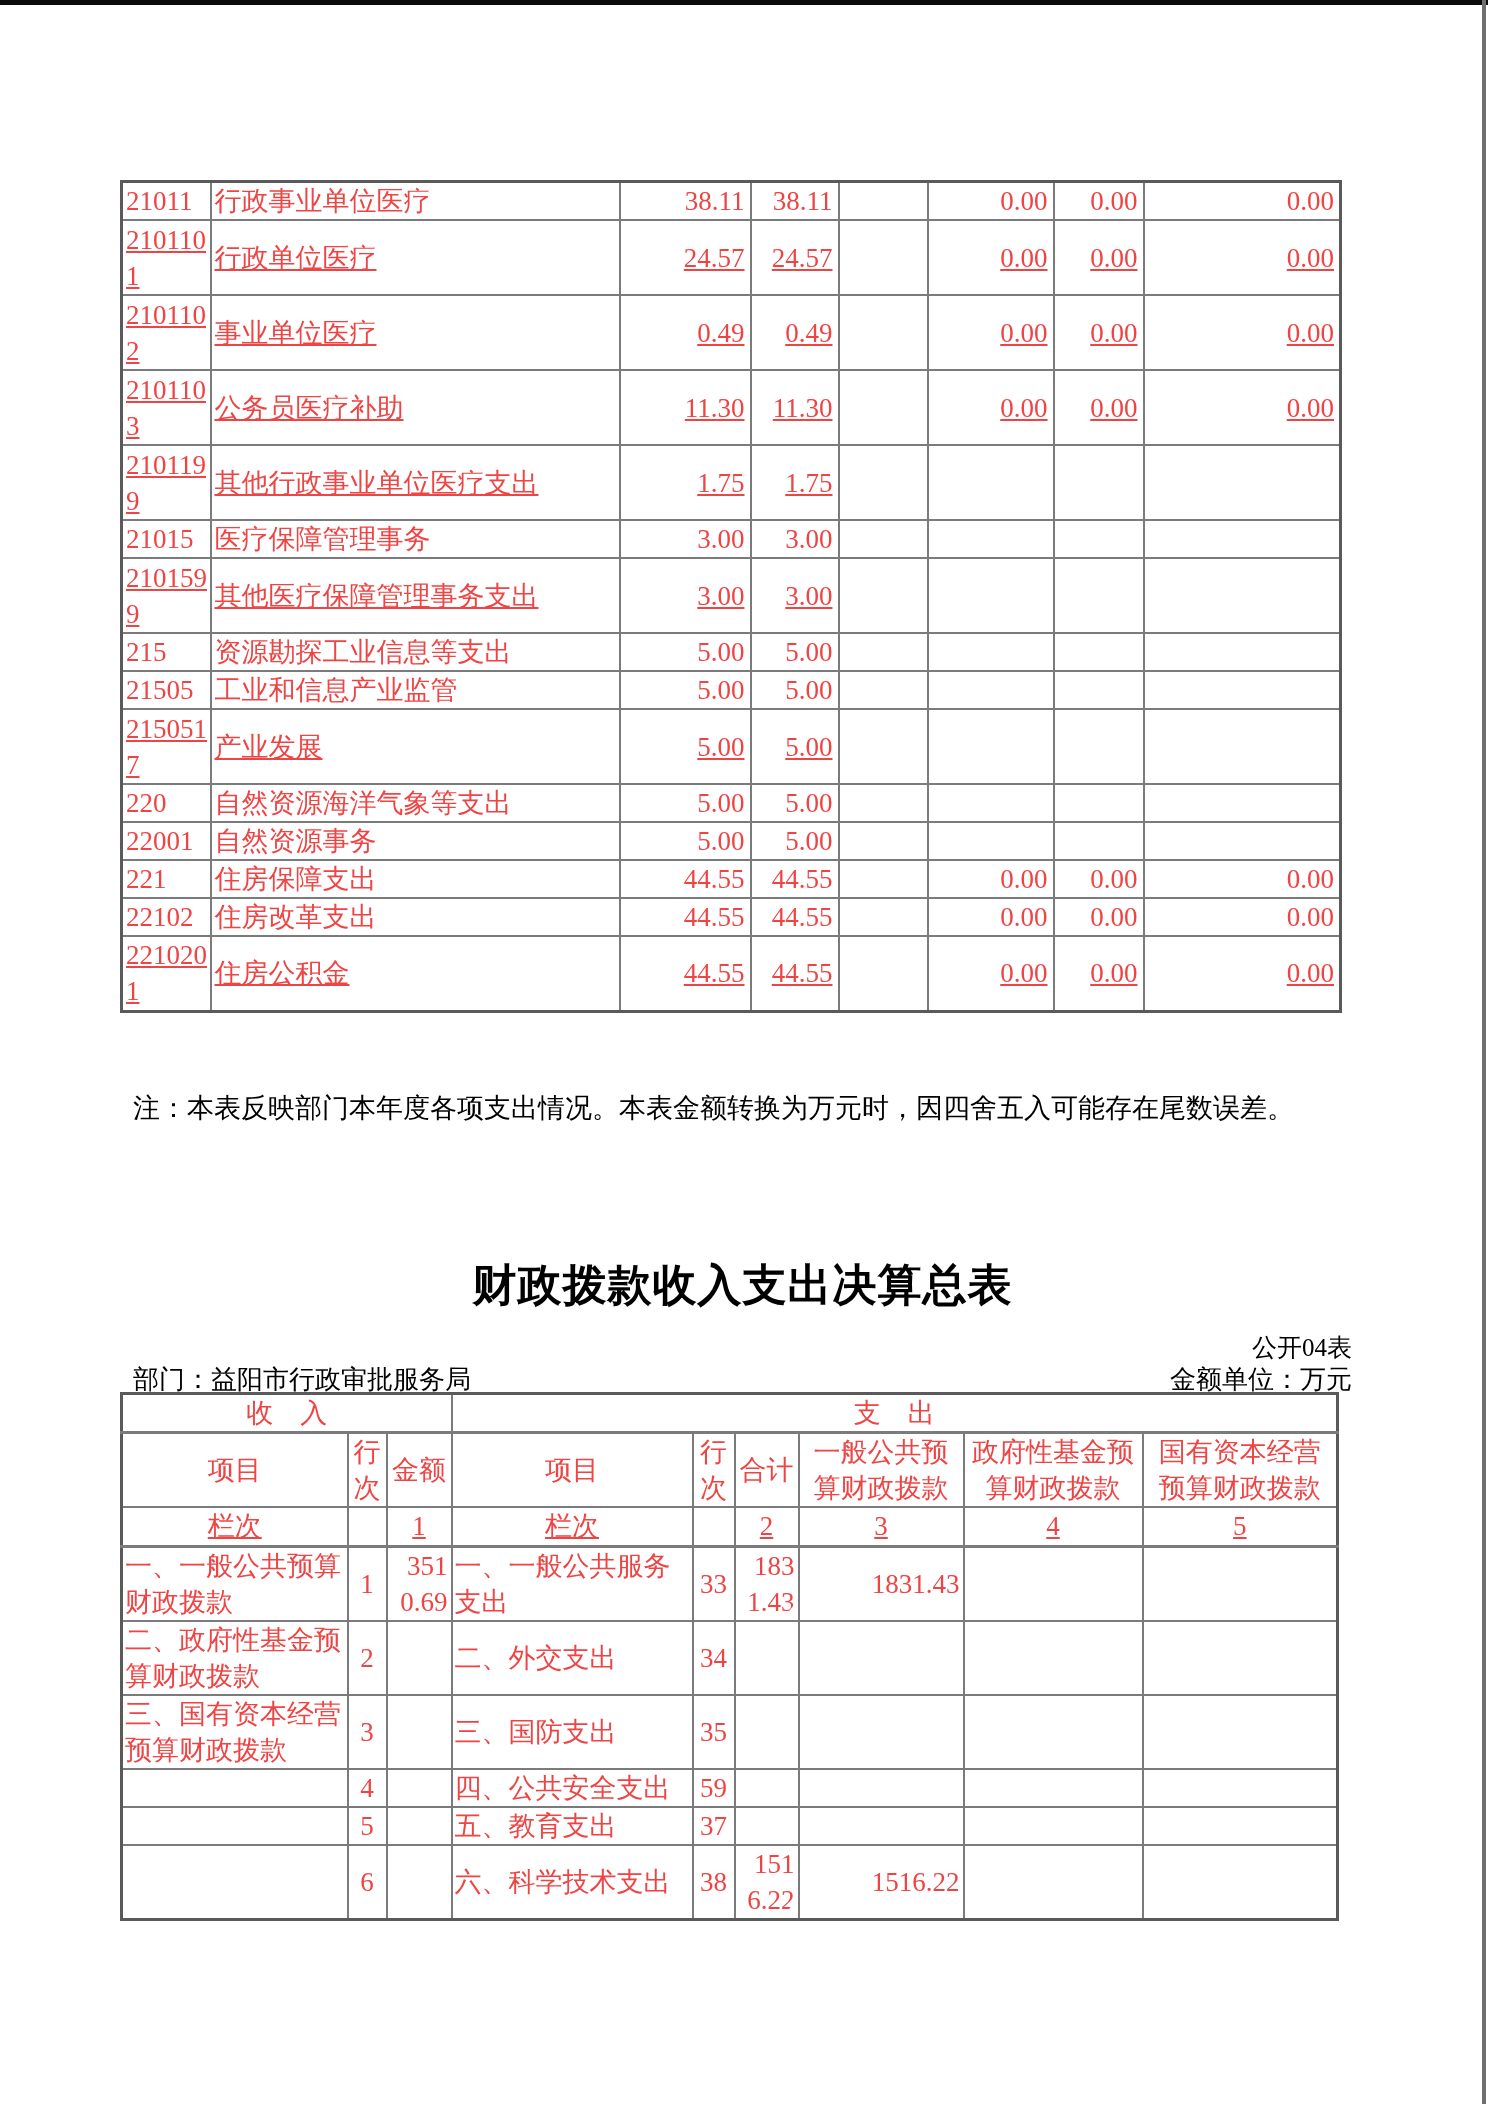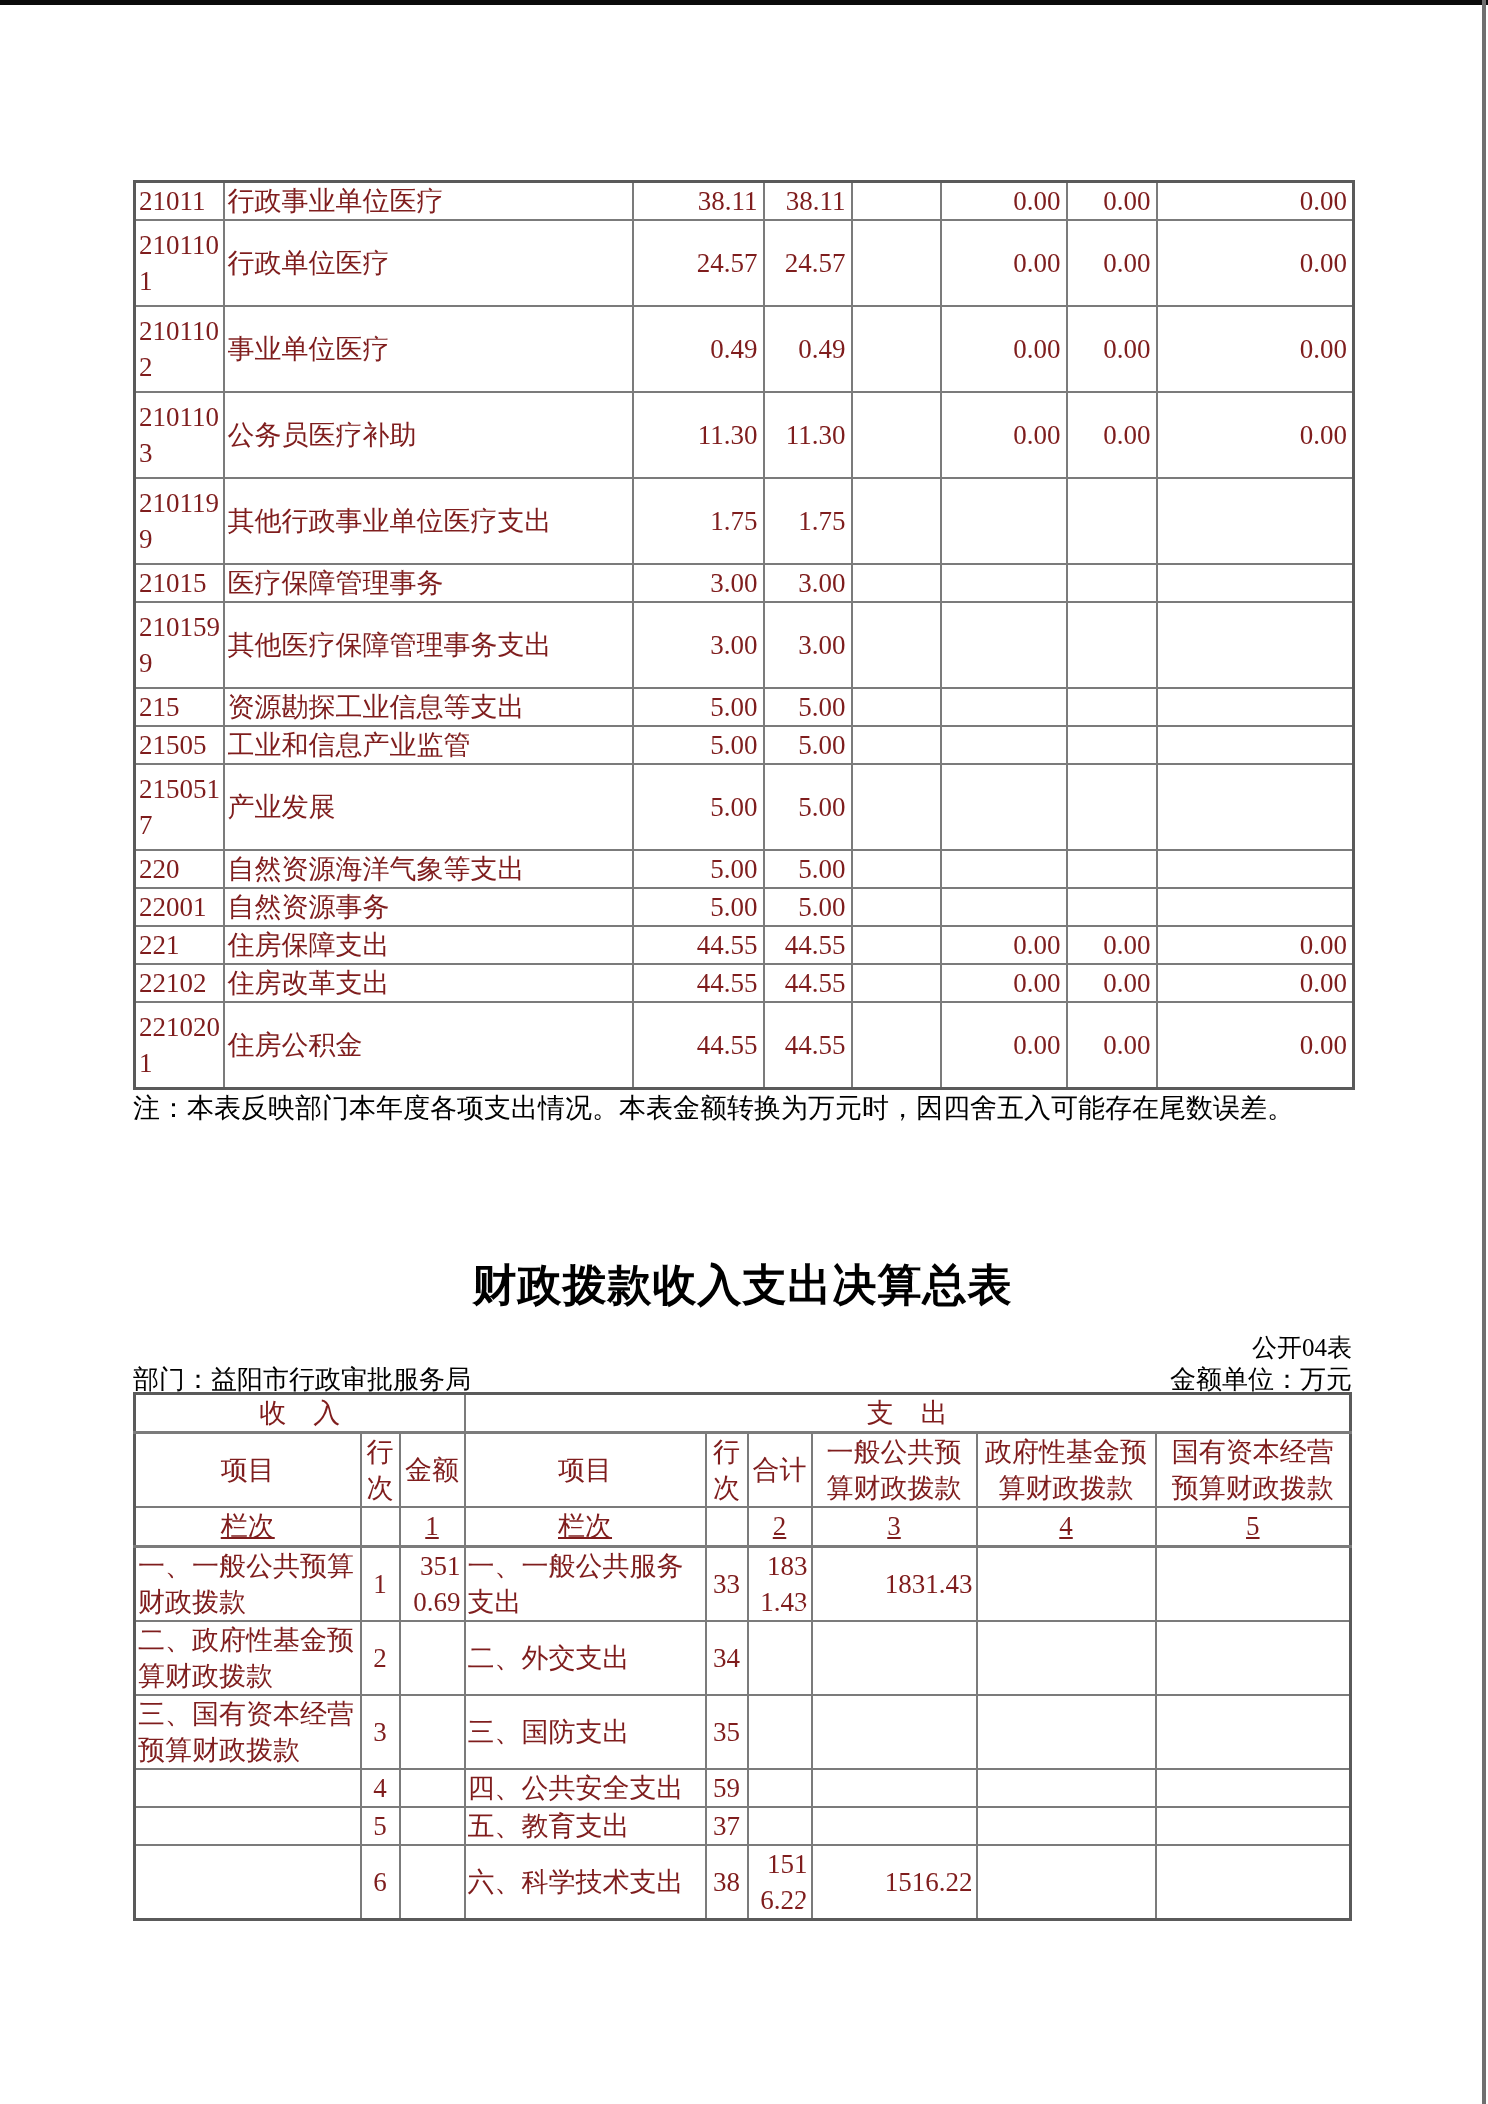--- a/index.html
+++ b/index.html
@@ -4,28 +4,28 @@
 <style>
   html,body{margin:0;padding:0;background:#e8e8e8;}
   .page{
     position:relative;width:1488px;height:2104px;background:#ffffff;
     font-family:"Liberation Serif","DejaVu Serif",serif;color:#000;
     overflow:hidden;margin:0 auto;
   }
   .page-top-border{position:absolute;top:0;left:0;width:1488px;height:5px;background:#0b0b0b;}
   .page-right-border{position:absolute;top:0;left:1482px;width:4px;height:2104px;background:#6f6f6f;}
 
-  table{border-collapse:collapse;table-layout:fixed;position:absolute;left:133px;
-        font-size:27px;color:#7f1d1d;padding-left:37px;}
+  table{border-collapse:collapse;table-layout:fixed;position:absolute;left:120px;
+        font-size:27px;color:#ef4444;padding-left:37px;}
   td{border:2px solid #7b7b7b;overflow:hidden;line-height:36px;padding:0;vertical-align:middle;}
 
   
   #t1{top:180px;width:1219px;border:3px solid #5a5a5a;}
   #t1 tr.r-short{height:37px;}
-  #t1 tr.r-tall{height:86px;}
+  #t1 tr.r-tall{height:75px;text-decoration:underline;}
   #t1 .td-code{text-align:left;padding-left:3px;word-break:break-all;}
   #t1 .td-name{text-align:left;padding-left:3px;}
   #t1 .td-num{text-align:right;padding-right:5px;}
 
   .table-note{position:absolute;left:133px;top:1092px;width:1280px;font-size:27px;
               line-height:32px;}
 
   .page-title{position:absolute;left:133px;top:1256px;width:1219px;text-align:center;
               font-size:44px;font-weight:bold;letter-spacing:1px;}
   .table-code{position:absolute;left:133px;top:1331px;width:1219px;text-align:right;

